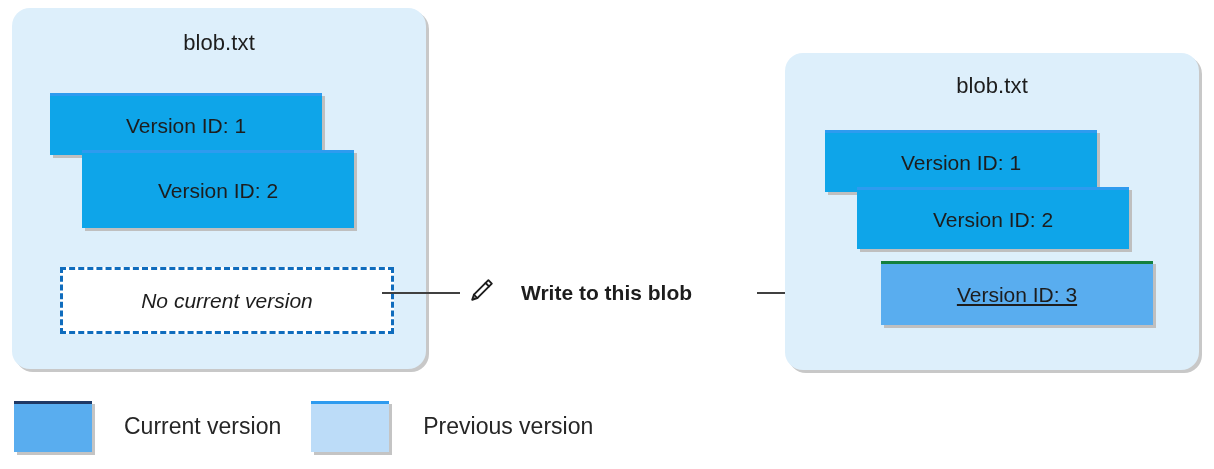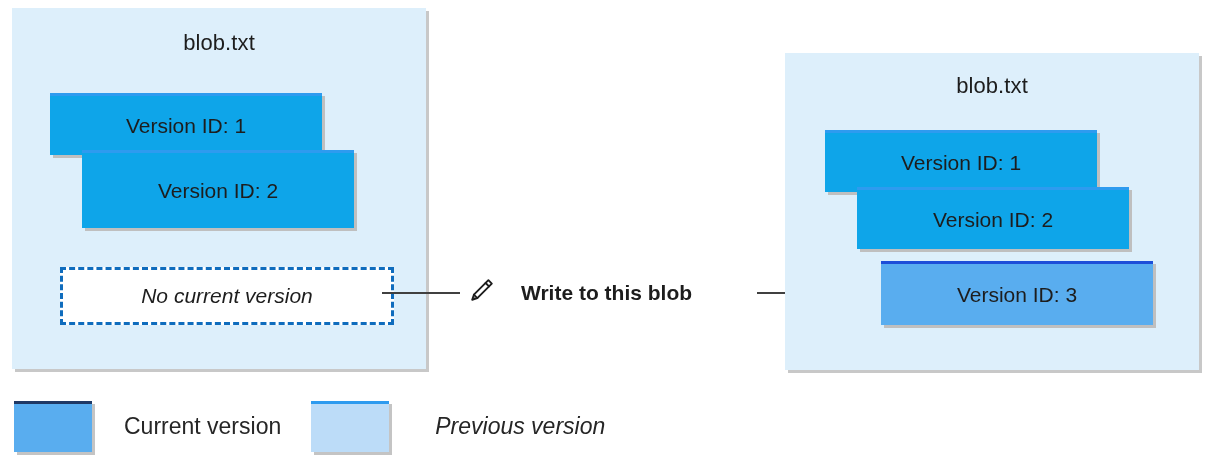--- a/index.html
+++ b/index.html
@@ -14,20 +14,21 @@
     font-family: "Liberation Sans", sans-serif;
     color: #1a1a1a;
     overflow: hidden;
   }
 
   
   .panel {
     position: absolute;
     background: #ddeffb;
     box-shadow: 3px 3px 0 0 #c8c8c8;
+    border-radius: 18px;
   }
   #panel-left  { left: 12px;  top: 8px;  width: 414px; height: 361px; }
   #panel-right { left: 785px; top: 53px; width: 414px; height: 317px; }
 
   .panel-title {
     position: absolute;
     left: 0;
     right: 0;
     text-align: center;
     font-size: 22px;
@@ -47,39 +48,40 @@
     color: #1d1d1d;
     box-sizing: border-box;
     box-shadow: 3px 3px 0 0 #bfbfbf;
   }
   .version-card.previous {
     background: #0ea5e9;
     border-top: 3px solid #2e9bef;
   }
   .version-card.current {
     background: #59adef;
-    border-top: 3px solid #1d4ed8;
+    border-top: 3px solid #15803d;
+    text-decoration: underline;
   }
 
   
   #lp-v1 { left: 38px; top: 85px;  width: 272px; height: 62px; }
   #lp-v2 { left: 70px; top: 142px; width: 272px; height: 78px; }
 
   
   #rp-v1 { left: 825px; top: 130px; width: 272px; height: 62px; }
   #rp-v2 { left: 857px; top: 187px; width: 272px; height: 62px; }
   #rp-v3 { left: 881px; top: 261px; width: 272px; height: 64px; }
 
   
   #no-current-version {
     position: absolute;
     left: 48px;
     top: 259px;
     width: 334px;
-    height: 58px;
+    height: 67px;
     box-sizing: border-box;
     background: #ffffff;
     border: 3px dashed #0f6cbd;
     display: flex;
     align-items: center;
     justify-content: center;
     font-size: 21px;
     font-style: italic;
     color: #1d1d1d;
   }
@@ -137,21 +139,21 @@
   }
   .legend-swatch.current  { background: #59adef; border-top: 3px solid #1f3864; }
   .legend-swatch.previous { background: #bcdcf8; border-top: 3px solid #2e9bef; }
   .legend-label {
     font-size: 23px;
     color: #262626;
     white-space: nowrap;
   }
   #legend-item-current  .legend-label  { margin-left: 32px; }
   #legend-item-previous { margin-left: 30px; }
-  #legend-item-previous .legend-label  { margin-left: 46px; font-style: italic; }
+  #legend-item-previous .legend-label  { margin-left: 34px; }
 </style>
 </head>
 <body>
 
 <div class="panel" id="panel-left">
   <div class="panel-title">blob.txt</div>
 
   <div class="version-card previous" id="lp-v1">
     <span>Version ID: 1</span>
   </div>

